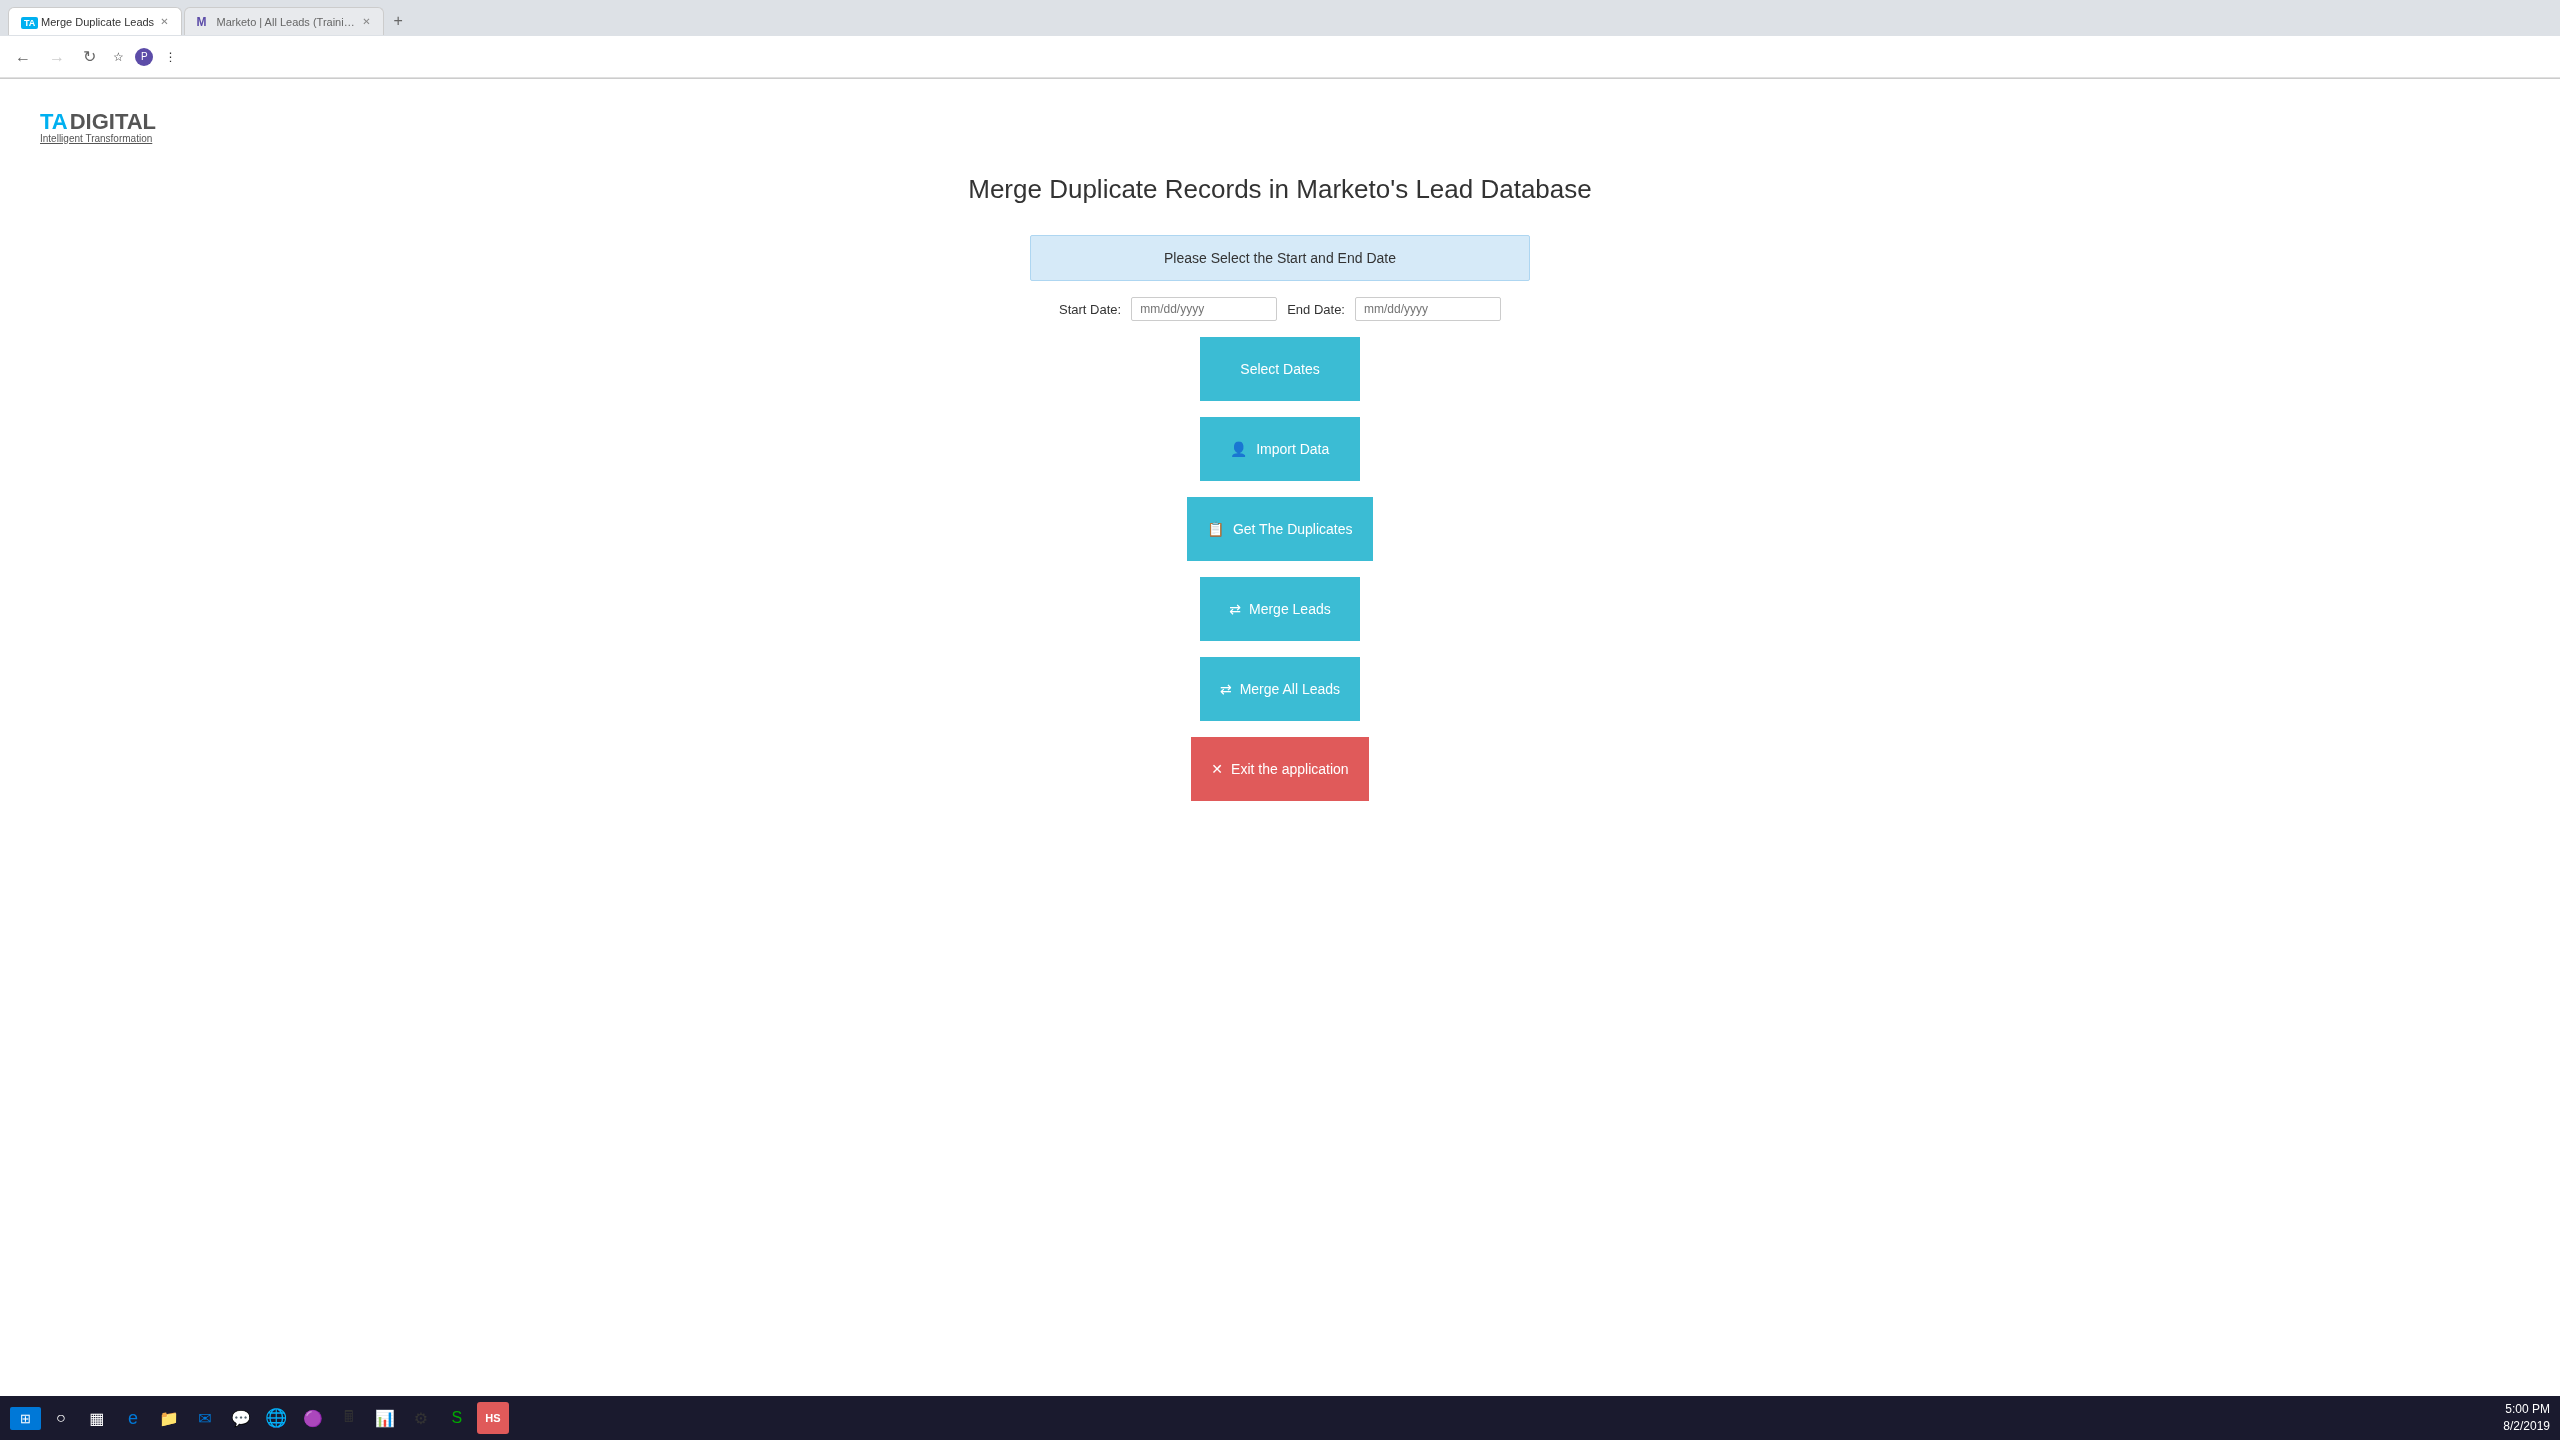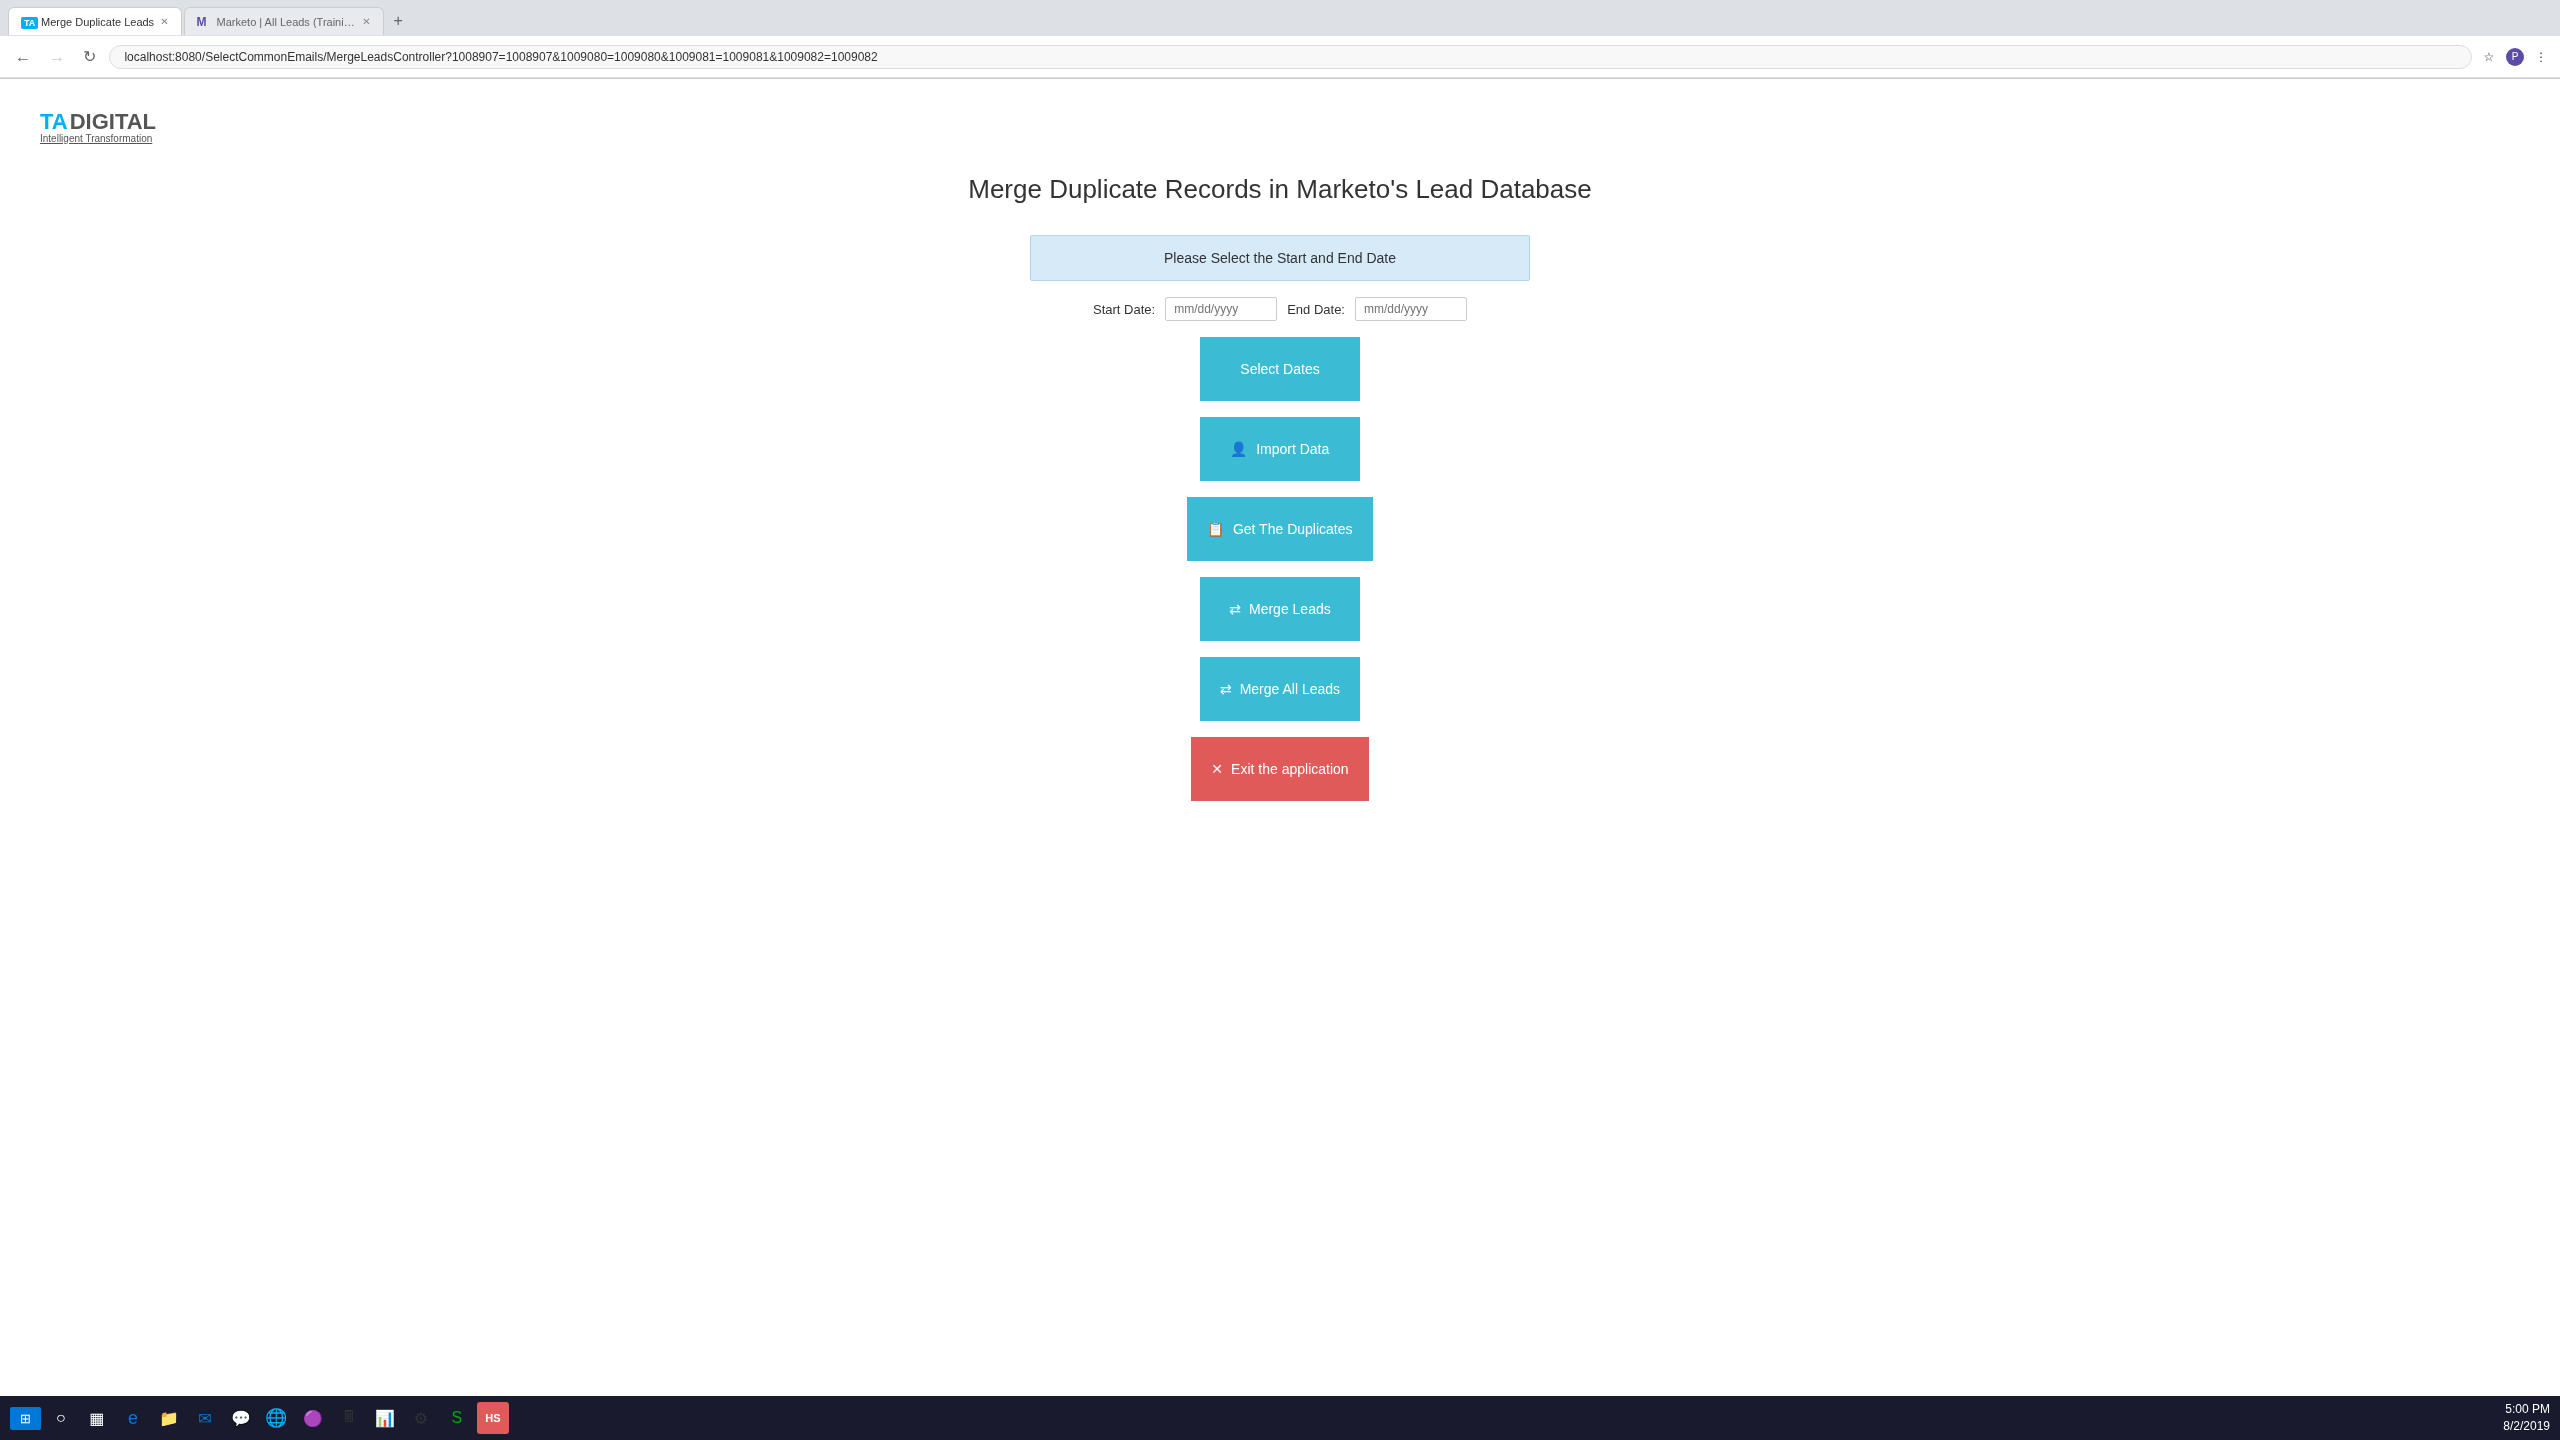--- a/index.html
+++ b/index.html
@@ -27,21 +27,21 @@
     .page-content { padding: 20px; min-height: calc(100vh - 78px - 44px); }
 
     .page-title { text-align: center; font-size: 26px; font-weight: normal; color: #333; margin: 20px 0 30px; }
 
     .container { max-width: 500px; margin: 0 auto; display: flex; flex-direction: column; align-items: center; gap: 16px; }
 
     .info-banner { background: #d6eaf8; border: 1px solid #aed6f1; padding: 14px; text-align: center; width: 100%; border-radius: 2px; color: #333; font-size: 14px; }
 
     .date-row { display: flex; align-items: center; gap: 10px; justify-content: center; }
     .date-label { font-size: 13px; color: #333; }
-    .date-input { border: 1px solid #ccc; padding: 4px 8px; font-size: 12px; color: #aaa; border-radius: 2px; width: 112px; }
+    .date-input { border: 1px solid #ccc; padding: 4px 8px; font-size: 12px; color: #aaa; border-radius: 2px; width: 146px; }
 
     .btn { padding: 24px 20px; border: none; border-radius: 0; font-size: 14px; cursor: pointer; display: flex; align-items: flex-start; gap: 8px; justify-content: center; color: #fff; min-width: 160px; }
     .btn-cyan { background: #3bbcd4; }
     .btn-teal-dark { background: #2aa3c0; }
     .btn-red { background: #e05a5a; }
 
     .btn-icon { font-size: 14px; }
 
     .success-banner { background: #d6eaf8; border: 1px solid #aed6f1; padding: 14px; text-align: center; width: 100%; border-radius: 2px; color: #555; font-size: 14px; }
 
@@ -84,21 +84,20 @@
       <span class="tab-title">Marketo | All Leads (Training) •</span>
       <span class="tab-close">✕</span>
     </div>
     <button class="tab-new">+</button>
   </div>
 
   <div class="address-bar">
     <button class="nav-btn">←</button>
     <button class="nav-btn" disabled="">→</button>
     <button class="nav-btn">↻</button>
-    <input class="address-input" type="text" value="localhost:8080/SelectCommonEmails/MergeLeadsController?1008907=1008907&amp;1009080=1009080&amp;1009081=1009081&amp;1009082=1009082" style="">
     <div class="address-icons">
       <span class="addr-icon">☆</span>
       <span class="addr-icon" style="background:#5c4ca8;color:#fff;font-size:10px;">P</span>
       <span class="addr-icon">⋮</span>
     </div>
   </div>
 </div>
 
 <div class="page-content">
 

